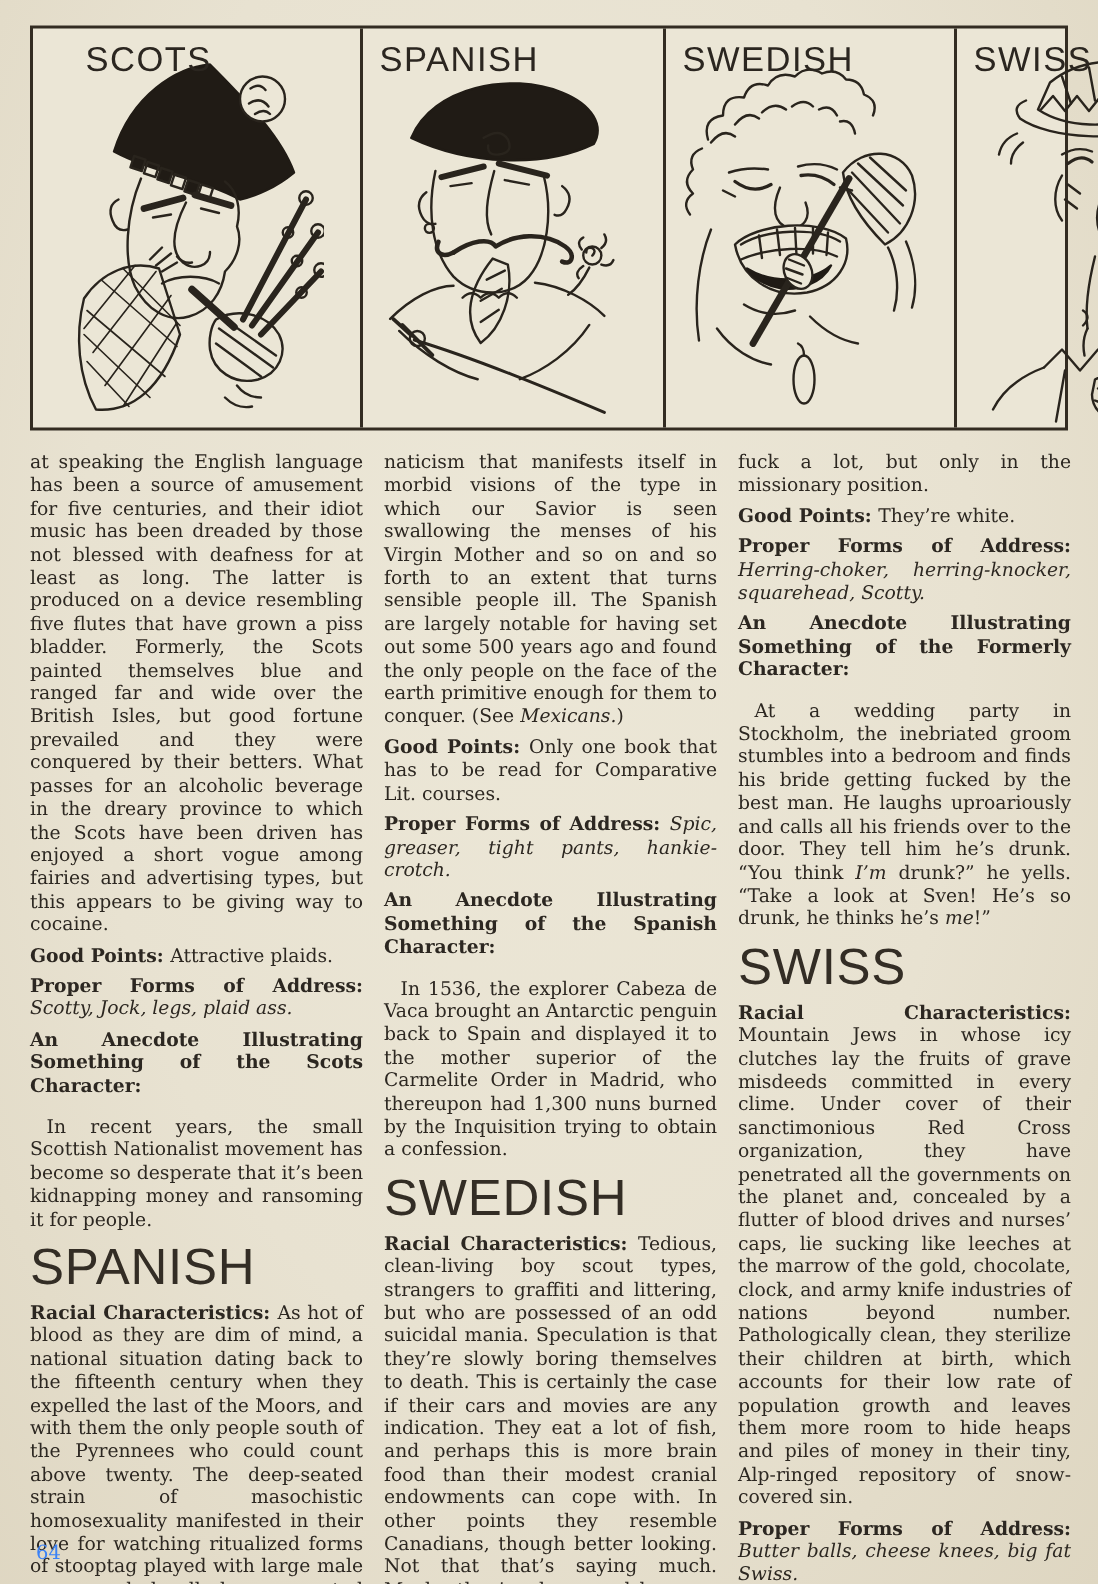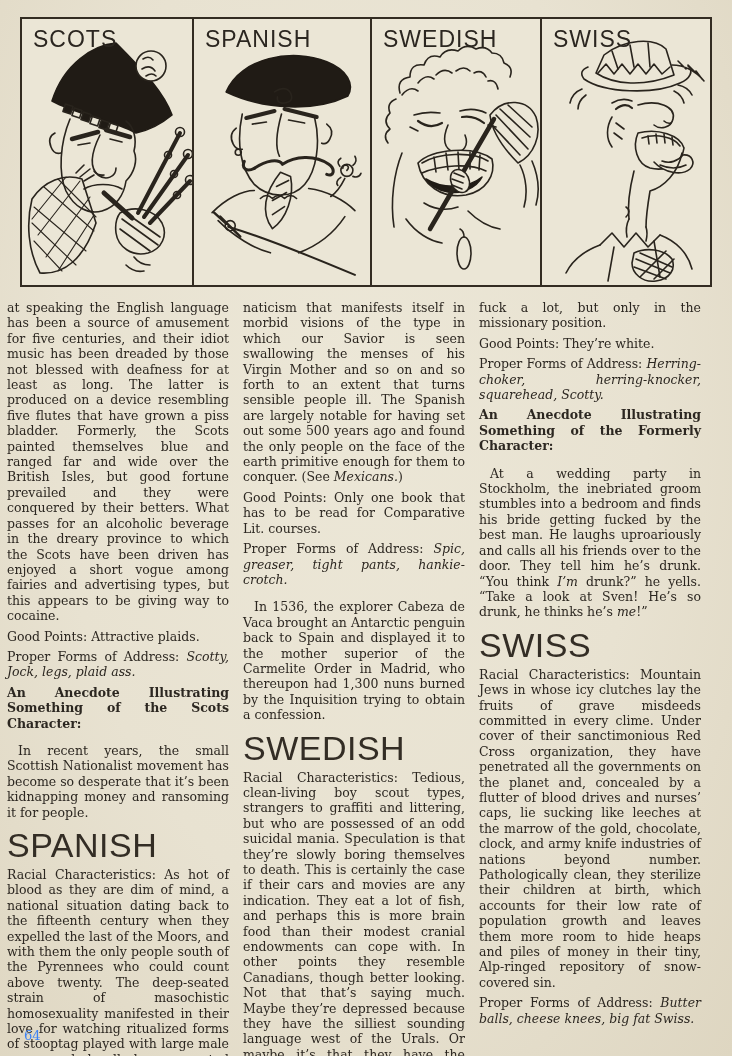--- a/index.html
+++ b/index.html
@@ -9,37 +9,37 @@
     font-family:"DejaVu Serif", serif;
     color:#2c2721;
   }
   .page{position:absolute;inset:0;}
   
   .panel-strip{
     position:absolute;left:20px;top:17px;width:692px;height:270px;
     border:2px solid #332c22;display:flex;box-sizing:border-box;
     background:#ebe6d6;
   }
-  .panel{position:relative;flex:0 0 auto;overflow:hidden;}
+  .panel{position:relative;flex:0 0 auto;overflow:hidden;margin-left:24px;}
   .panel+.panel{border-left:2px solid #332c22;}
   .panel-title{
     position:absolute;top:7px;left:11px;z-index:2;
     font-family:"Liberation Sans", sans-serif;
     font-size:23px;letter-spacing:1px;color:#2b2620;font-weight:400;
   }
   .panel svg{position:absolute;left:0;top:0;width:100%;height:100%;}
   
   .columns{
-    position:absolute;left:7px;top:300px;width:692px;height:730px;
+    position:absolute;left:20px;top:300px;width:692px;height:730px;
     display:flex;gap:14px;
   }
   .column{width:222px;flex:0 0 222px;font-size:12.5px;line-height:15.4px;text-align:justify;}
   .blk{margin:0 0 5px 0;}
   .blk i{font-style:italic;}
-  .lead{font-weight:normal;}
+  .lead{font-weight:bold;}
   .subhead{font-weight:bold;margin-bottom:1px;}
   .indent{text-indent:11px;margin-top:12px;}
   .heading{
     font-family:"Liberation Sans", sans-serif;font-weight:400;
     font-size:34px;letter-spacing:0.5px;color:#332d25;
     margin:7px 0 4px 0;text-align:left;line-height:36px;
   }
   .page-number{
     position:absolute;left:24px;top:1028px;font-size:13px;color:#3b82f6;
   }
@@ -246,20 +246,21 @@
         <div class="blk labeled"><span class="lead">Proper Forms of Address: </span><i>Scotty, Jock, legs, plaid ass.</i></div>
         <div class="blk subhead">An Anecdote Illustrating Something of the Scots Character:</div>
         <div class="blk indent">In recent years, the small Scottish Nationalist movement has become so desperate that it’s been kidnapping money and ransoming it for people.</div>
         <div class="blk heading">SPANISH</div>
         <div class="blk labeled"><span class="lead">Racial Characteristics: </span>As hot of blood as they are dim of mind, a national situation dating back to the fifteenth century when they expelled the last of the Moors, and with them the only people south of the Pyrennees who could count above twenty. The deep-seated strain of masochistic homosexuality manifested in their love for watching ritualized forms of stooptag played with large male cows needs hardly be commented on, except to say that Ernest Hemingway’s fondness for this country and its neolithic pastimes was enough to keep most educated people away through the better part of the present century. Spiritually, the Spanish are disfigured beyond help by a particularly greasy sort of religious fa-</div>
       </div>
     <div class="column">
         <div class="blk cont">naticism that manifests itself in morbid visions of the type in which our Savior is seen swallowing the menses of his Virgin Mother and so on and so forth to an extent that turns sensible people ill. The Spanish are largely notable for having set out some 500 years ago and found the only people on the face of the earth primitive enough for them to conquer. (See <i>Mexicans.</i>)</div>
         <div class="blk labeled"><span class="lead">Good Points: </span>Only one book that has to be read for Comparative Lit. courses.</div>
         <div class="blk labeled"><span class="lead">Proper Forms of Address: </span><i>Spic, greaser, tight pants, hankie-crotch.</i></div>
+        <div class="blk subhead">An Anecdote Illustrating Something of the Spanish Character:</div>
         <div class="blk indent">In 1536, the explorer Cabeza de Vaca brought an Antarctic penguin back to Spain and displayed it to the mother superior of the Carmelite Order in Madrid, who thereupon had 1,300 nuns burned by the Inquisition trying to obtain a confession.</div>
         <div class="blk heading">SWEDISH</div>
         <div class="blk labeled"><span class="lead">Racial Characteristics: </span>Tedious, clean-living boy scout types, strangers to graffiti and littering, but who are possessed of an odd suicidal mania. Speculation is that they’re slowly boring themselves to death. This is certainly the case if their cars and movies are any indication. They eat a lot of fish, and perhaps this is more brain food than their modest cranial endowments can cope with. In other points they resemble Canadians, though better looking. Not that that’s saying much. Maybe they’re depressed because they have the silliest sounding language west of the Urals. Or maybe it’s that they have the ugliest famous actress of any civilized nation. No use asking them; what with their silly-sounding language and ugly actresses, it’s almost impossible for them to get anything across to anyone. Swedes</div>
       </div>
     <div class="column">
         <div class="blk cont">fuck a lot, but only in the missionary position.</div>
         <div class="blk labeled"><span class="lead">Good Points: </span>They’re white.</div>
         <div class="blk labeled"><span class="lead">Proper Forms of Address: </span><i>Herring-choker, herring-knocker, squarehead, Scotty.</i></div>
         <div class="blk subhead">An Anecdote Illustrating Something of the Formerly Character:</div>
         <div class="blk indent">At a wedding party in Stockholm, the inebriated groom stumbles into a bedroom and finds his bride getting fucked by the best man. He laughs uproariously and calls all his friends over to the door. They tell him he’s drunk. “You think <i>I’m</i> drunk?” he yells. “Take a look at Sven! He’s so drunk, he thinks he’s <i>me</i>!”</div>

